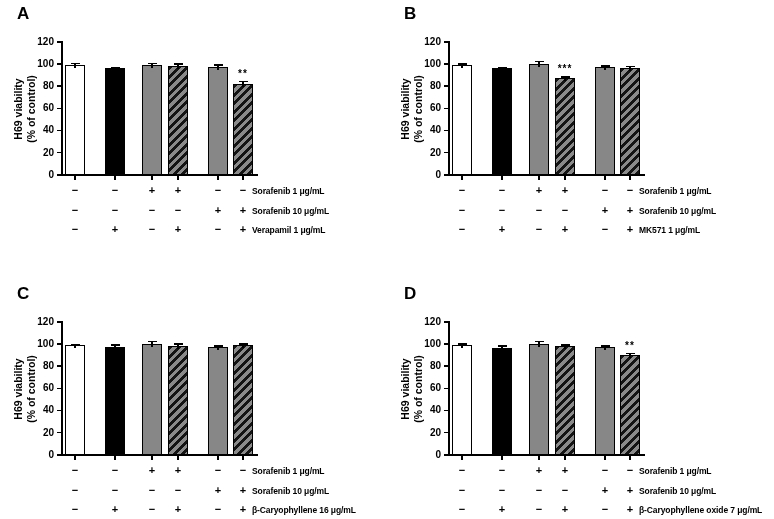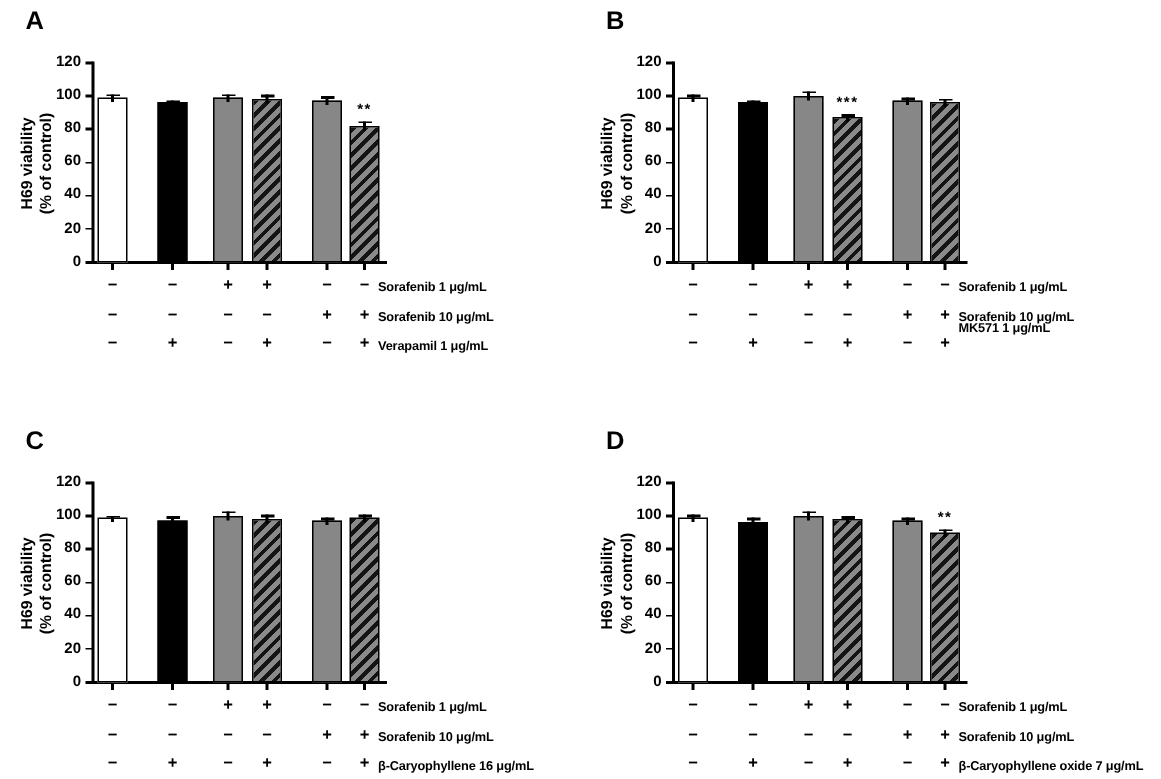--- a/index.html
+++ b/index.html
@@ -179,21 +179,21 @@
         <div class="sign" style="left: 168px; top: 203.5px;">−</div>
         <div class="sign" style="left: 208px; top: 203.5px;">+</div>
         <div class="sign" style="left: 233px; top: 203.5px;">+</div>
         <div class="rowlabel" style="left: 252px; top: 206px;">Sorafenib 10 μg/mL</div>
         <div class="sign" style="left: 65px; top: 222.5px;">−</div>
         <div class="sign" style="left: 105px; top: 222.5px;">+</div>
         <div class="sign" style="left: 142px; top: 222.5px;">−</div>
         <div class="sign" style="left: 168px; top: 222.5px;">+</div>
         <div class="sign" style="left: 208px; top: 222.5px;">−</div>
         <div class="sign" style="left: 233px; top: 222.5px;">+</div>
-        <div class="rowlabel" style="left: 252px; top: 213px;">MK571 1 μg/mL</div>
+        <div class="rowlabel" style="left: 252px; top: 225px;">MK571 1 μg/mL</div>
       </div>
     </div>
   <div class="panel lower" data-panel="2">
       <div class="panel-inner">
         <div class="p-letter">C</div>
         <div class="ylabel">
           <div class="ylabel-line">H69 viability</div>
           <div class="ylabel-line">(% of control)</div>
         </div>
         <div class="vline" style="left: 61px; top: 41.25px; height: 135px;"></div>

